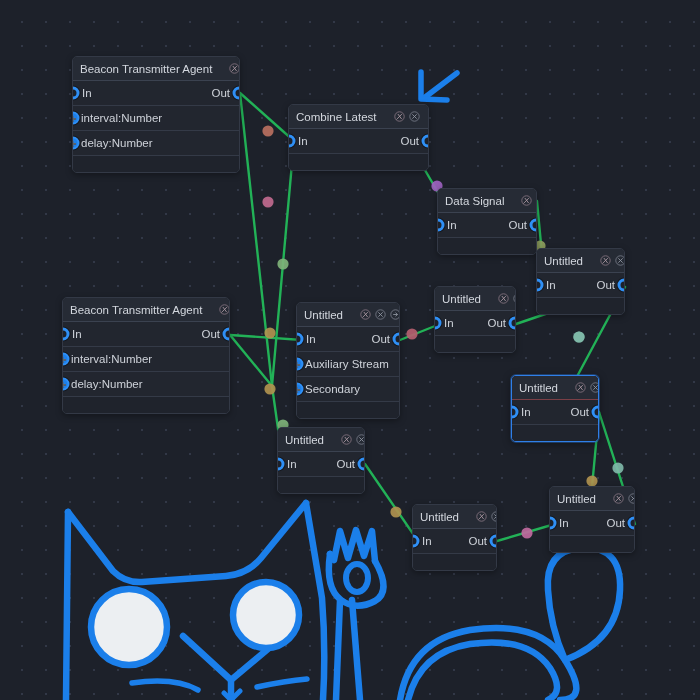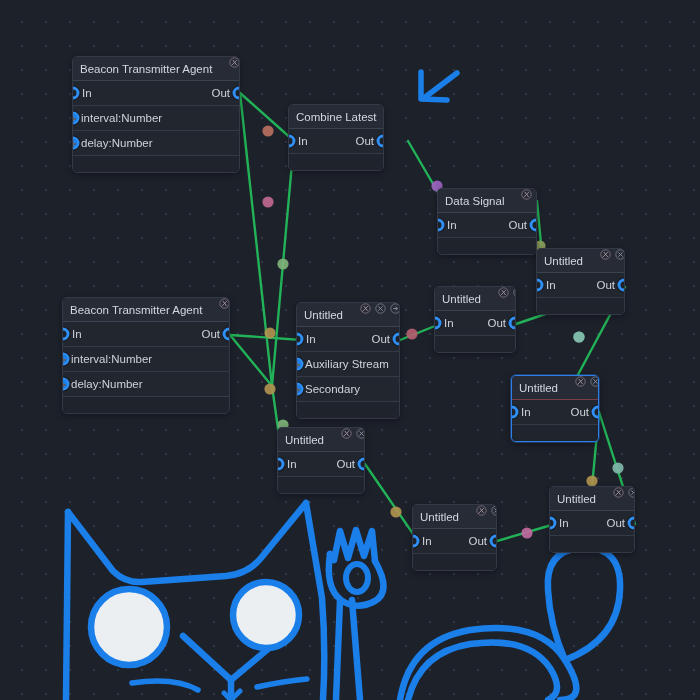--- a/index.html
+++ b/index.html
@@ -30,21 +30,21 @@
     border-radius:5px;
     box-sizing:border-box;
     overflow:hidden;
     box-shadow:0 2px 6px rgba(0,0,0,.35);
   }
   .node.selected{
     border:1.5px solid #2f7fe8;
     box-shadow:0 0 0 1px rgba(47,127,232,.35),0 2px 8px rgba(0,0,0,.45);
   }
   .node-title{
-    display:flex;align-items:flex-start;gap:15px;
+    display:flex;align-items:center;gap:15px;
     height:24px;padding:0 7px;
     background:#262b35;
     border-bottom:1px solid #3b4250;
     box-sizing:border-box;
   }
   .node.selected .node-title{border-bottom:1px solid #7b3f46;}
   .title-text{
     color:#d3d7de;font-size:11.5px;line-height:24px;
     white-space:nowrap;flex:0 0 auto;
   }
@@ -197,21 +197,21 @@
           <span class="param-label">interval:Number</span>
         </div>
         <div class="row param-row">
           <span class="port left">
             <span class="port-plus" style="font-size: 6px;">➕</span>
           </span>
           <span class="param-label">delay:Number</span>
         </div>
         <div class="row tail-row"></div>
       </div>
-      <div class="node" style="left: 288px; top: 104px; width: 96px;">
+      <div class="node" style="left: 288px; top: 104px; width: 141px;">
         <div class="node-title">
           <span class="title-text">Combine Latest</span>
           <span class="title-icons">
             <svg viewBox="0 0 14 14" class="ticon">
               <circle cx="7" cy="7" r="6" fill="none" stroke="#8d7a86" stroke-width="1.1"></circle>
               <path fill="none" stroke-width="1.1" stroke-linecap="round" stroke="#b8a3ad" d="M9.6 4.3 L4.6 9.4 M4.2 9.8 L3.6 10.4 M5.2 4.2 L9.4 9.8"></path>
             </svg>
             <svg viewBox="0 0 14 14" class="ticon">
               <circle cx="7" cy="7" r="6" fill="none" stroke="#7d8290" stroke-width="1.1"></circle>
               <path fill="none" stroke-width="1.1" stroke-linecap="round" stroke="#9aa0ac" d="M4.6 4.6 L9.4 9.4 M9.4 4.6 L4.6 9.4"></path>

